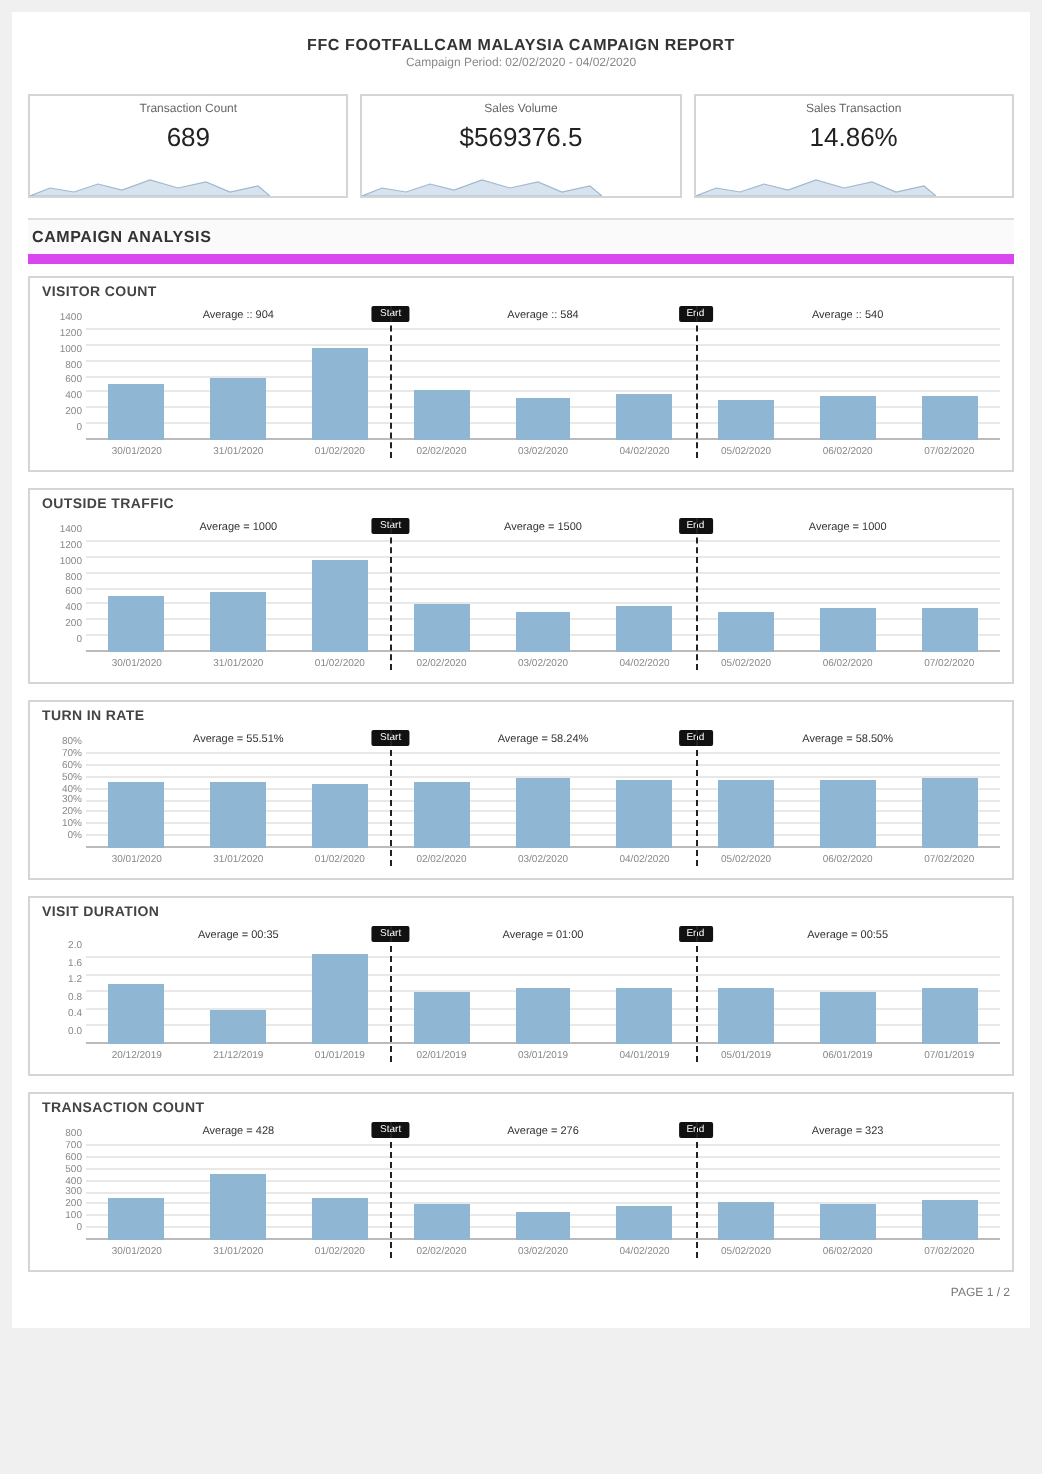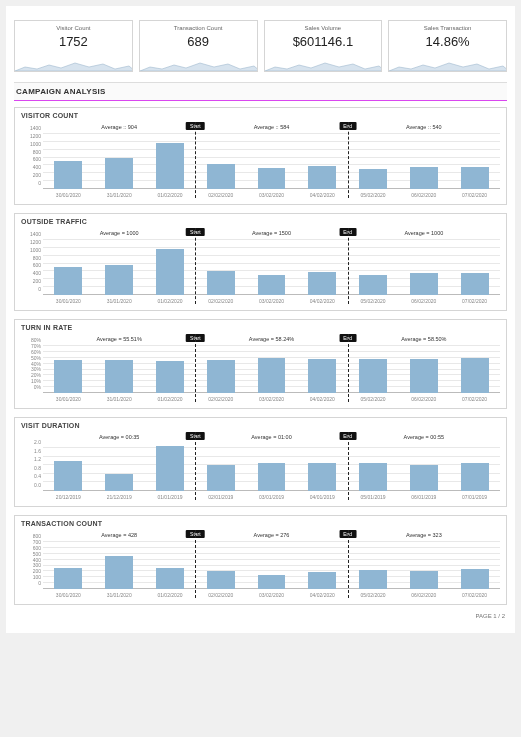--- a/index.html
+++ b/index.html
@@ -32,21 +32,21 @@
   }
   .kpi-label { font-size: 6px; color: #666; }
   .kpi-value { font-size: 13px; color: #222; margin-top: 3px; font-weight: 400; }
   .spark { position: absolute; bottom: 0; left: 0; right: 0; height: 14px; }
 
   .section-title {
     font-size: 8px; font-weight: 700; letter-spacing: 0.3px;
     color: #333;
     padding: 4px 2px;
     border-top: 1px solid #ddd;
-    border-bottom: 1px solid #d946ef;
+    border-bottom: 5px solid #d946ef;
     background: #fafafa;
     margin-bottom: 6px;
   }
 
   .chart-card {
     border: 1px solid #d5d5d5;
     margin-bottom: 8px;
     padding: 4px 6px 6px 6px;
   }
   .chart-title {
@@ -75,39 +75,36 @@
   .ytick { position: absolute; left: -22px; width: 20px; text-align: right; font-size: 5px; color: #888; transform: translateY(-50%); }
   .xtick { position: absolute; bottom: 0; font-size: 5px; color: #888; transform: translateX(-50%); }
 
   .footer { text-align: right; font-size: 6px; color: #777; margin-top: 6px; padding-right: 2px; }
 </style>
 </head>
 <body>
 
 <div class="page">
 
+  <div class="report-header">
+    <div class="report-title">FFC FOOTFALLCAM MALAYSIA CAMPAIGN REPORT</div>
+    <div class="report-period">Campaign Period: 02/02/2020 - 04/02/2020</div>
+  </div>
 
   <div class="kpi-row">
-      <div class="kpi-card">
-        <div class="kpi-label">Visitor Count</div>
-        <div class="kpi-value">1752</div>
-        <svg class="spark" viewBox="0 0 120 14" preserveAspectRatio="none">
-          <path d="M0 14 L10 10 L22 12 L34 8 L46 11 L60 6 L74 10 L88 7 L100 12 L114 9 L120 14 L120 14 Z" fill="#d7e3ee" stroke="#9fb9cf" stroke-width="0.6"></path>
-        </svg>
-      </div>
       <div class="kpi-card">
         <div class="kpi-label">Transaction Count</div>
         <div class="kpi-value">689</div>
         <svg class="spark" viewBox="0 0 120 14" preserveAspectRatio="none">
           <path d="M0 14 L10 10 L22 12 L34 8 L46 11 L60 6 L74 10 L88 7 L100 12 L114 9 L120 14 L120 14 Z" fill="#d7e3ee" stroke="#9fb9cf" stroke-width="0.6"></path>
         </svg>
       </div>
       <div class="kpi-card">
         <div class="kpi-label">Sales Volume</div>
-        <div class="kpi-value">$601146.1</div>
+        <div class="kpi-value">$569376.5</div>
         <svg class="spark" viewBox="0 0 120 14" preserveAspectRatio="none">
           <path d="M0 14 L10 10 L22 12 L34 8 L46 11 L60 6 L74 10 L88 7 L100 12 L114 9 L120 14 L120 14 Z" fill="#d7e3ee" stroke="#9fb9cf" stroke-width="0.6"></path>
         </svg>
       </div>
       <div class="kpi-card">
         <div class="kpi-label">Sales Transaction</div>
         <div class="kpi-value">14.86%</div>
         <svg class="spark" viewBox="0 0 120 14" preserveAspectRatio="none">
           <path d="M0 14 L10 10 L22 12 L34 8 L46 11 L60 6 L74 10 L88 7 L100 12 L114 9 L120 14 L120 14 Z" fill="#d7e3ee" stroke="#9fb9cf" stroke-width="0.6"></path>
         </svg>

